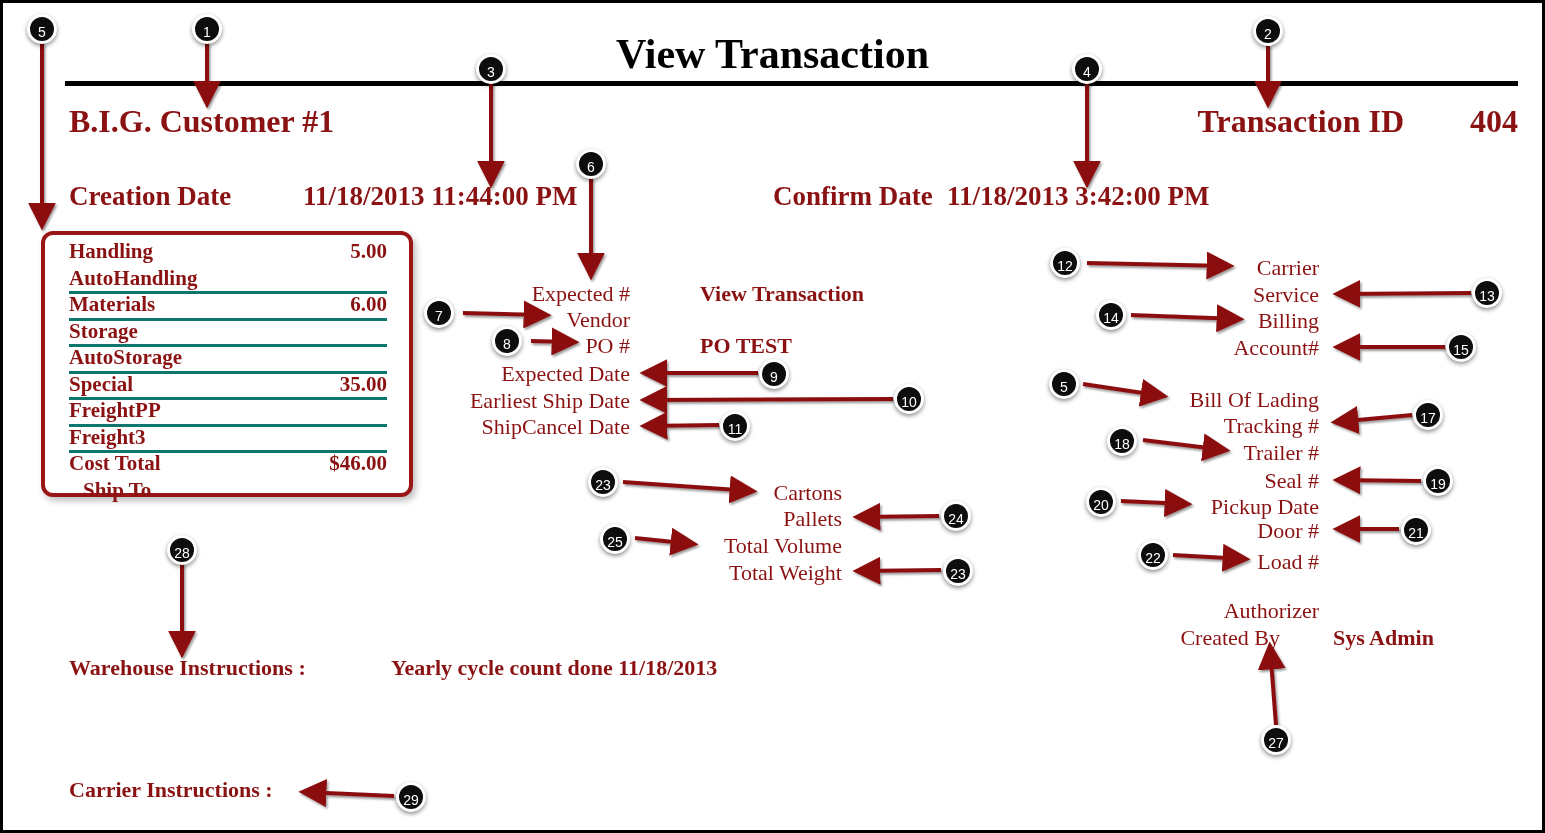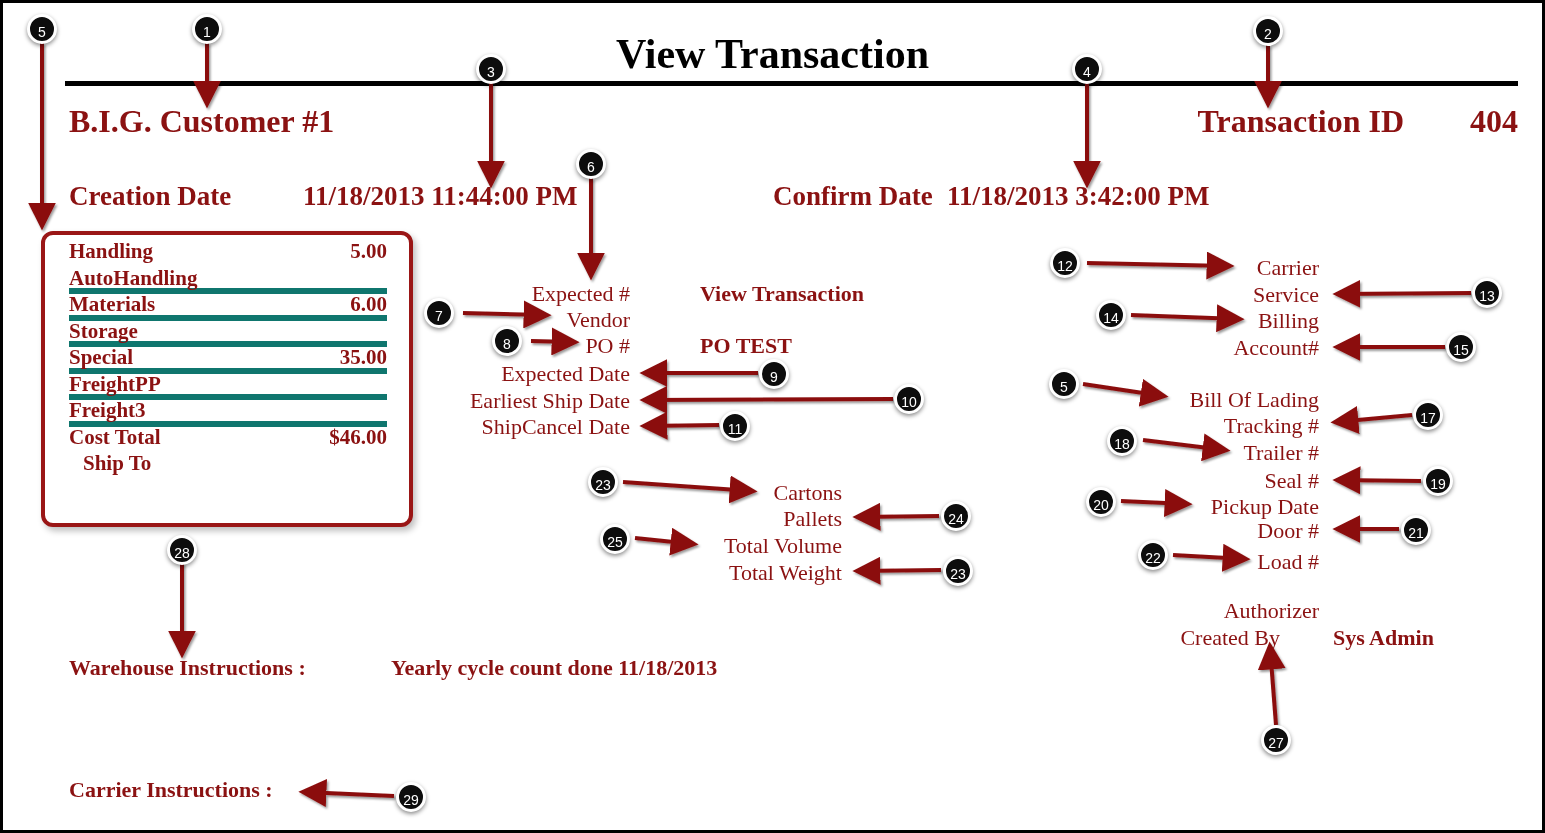--- a/index.html
+++ b/index.html
@@ -61,33 +61,33 @@
 
   #creation-date-label { left: 66px;  top: 178px; font-size: 27px; }
   #creation-date-value { left: 300px; top: 178px; font-size: 27px; }
   #confirm-date-label  { left: 770px; top: 178px; font-size: 27px; }
   #confirm-date-value  { left: 944px;top: 178px; font-size: 27px; }
 
   
   #cost-box {
     position: absolute;
     left: 38px; top: 228px;
-    width: 372px; height: 296px;
+    width: 372px; height: 266px;
     border: 4px solid #9a1616;
     border-radius: 12px;
     background: #ffffff;
     box-shadow: 3px 4px 6px rgba(0,0,0,0.25);
     box-sizing: border-box;
     padding: 6px 0 0 0;
   }
   .cost-row {
     position: relative;
     height: 26.5px;
     margin: 0 22px 0 24px;
-    border-bottom: 6px solid #0f766e;
+    border-bottom: 3px solid #0f766e;
     box-sizing: border-box;
   }
   .cost-row.first { border-bottom: none; }
   .cost-row.noline { border-bottom: none; }
   .cost-label {
     position: absolute;
     left: 0; top: -2px;
     font-size: 21px;
     color: #8b1212;
     font-weight: bold;
@@ -253,20 +253,24 @@
     <div class="cost-row">
       <span class="cost-label">AutoHandling</span>
       <span class="cost-value"></span>
     </div>
     <div class="cost-row">
       <span class="cost-label">Materials</span>
       <span class="cost-value">6.00</span>
     </div>
     <div class="cost-row">
       <span class="cost-label">Storage</span>
+      <span class="cost-value"></span>
+    </div>
+    <div class="cost-row">
+      <span class="cost-label">AutoStorage</span>
       <span class="cost-value"></span>
     </div>
     <div class="cost-row">
       <span class="cost-label">Special</span>
       <span class="cost-value">35.00</span>
     </div>
     <div class="cost-row">
       <span class="cost-label">FreightPP</span>
       <span class="cost-value"></span>
     </div>

